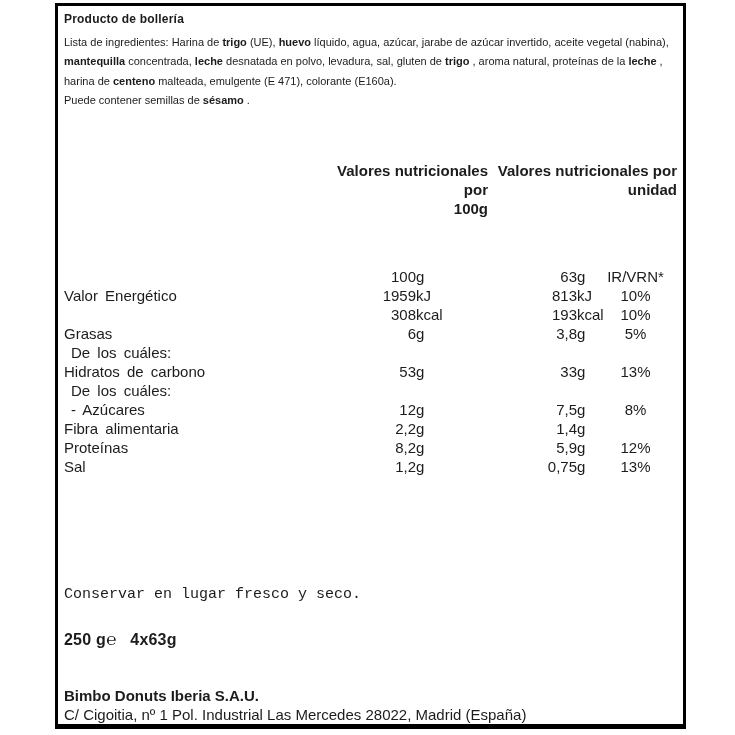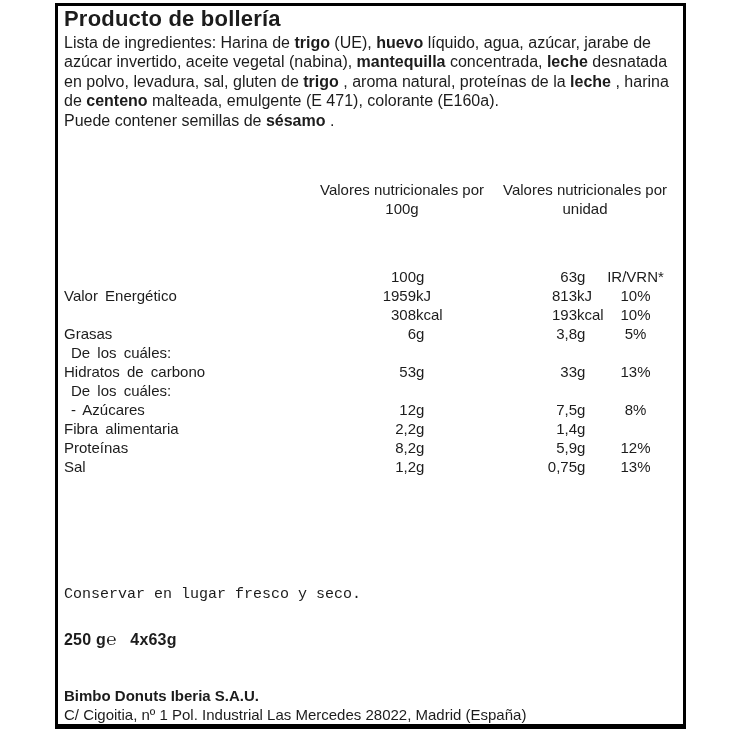--- a/index.html
+++ b/index.html
@@ -26,40 +26,41 @@
     width: 631px;
     height: 726px;
     box-sizing: border-box;
     border: 3px solid #000000;
     border-bottom-width: 5px;
     padding: 2px 4px 0 6px;
     overflow: hidden;
     background: #ffffff;
   }
   .title {
-    font-size: 22px;
+    font-size: 12px;
     line-height: 22px;
     font-weight: 700;
     margin: 0;
     letter-spacing: 0.2px;
   }
   .ingredients {
     margin: 3px 0 0 0;
-    font-size: 16px;
+    font-size: 11px;
     line-height: 19.4px;
     width: 619px;
   }
   .ingredients b { font-weight: 700; }
   .nut-headers {
     margin: 50px 0 0 252px;
     display: flex;
     gap: 5px;
-    text-align: center;
-    font-size: 15px;
-    line-height: 19px;
+    text-align: right;
+    font-size: 15px;
+    line-height: 19px;
+    font-weight: bold;
   }
   .nh1 { width: 172px; }
   .nh2 { width: 184px; }
   .nut-table {
     margin-top: 49px;
     border-collapse: collapse;
     table-layout: fixed;
     width: 600px;
   }
   .nut-table td {

